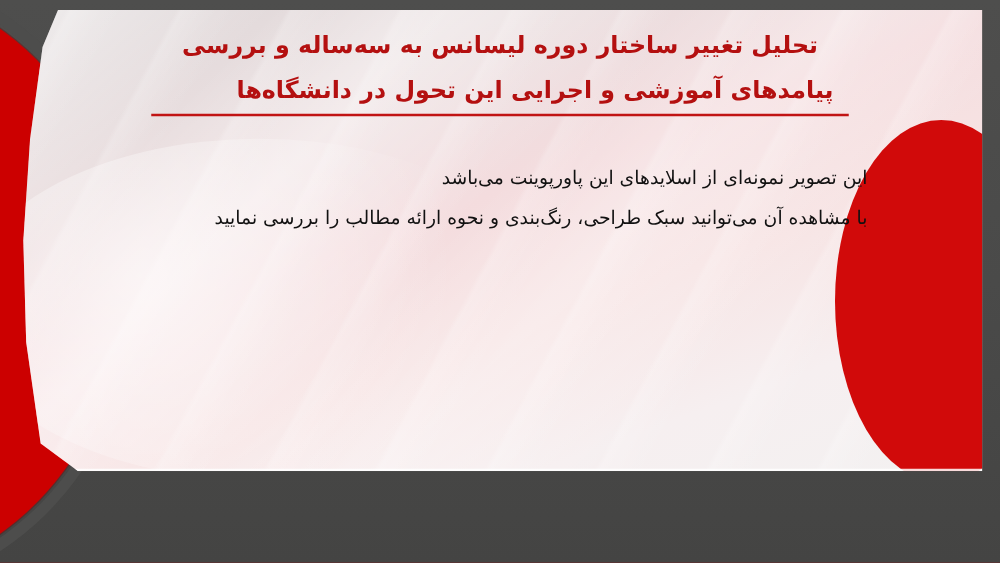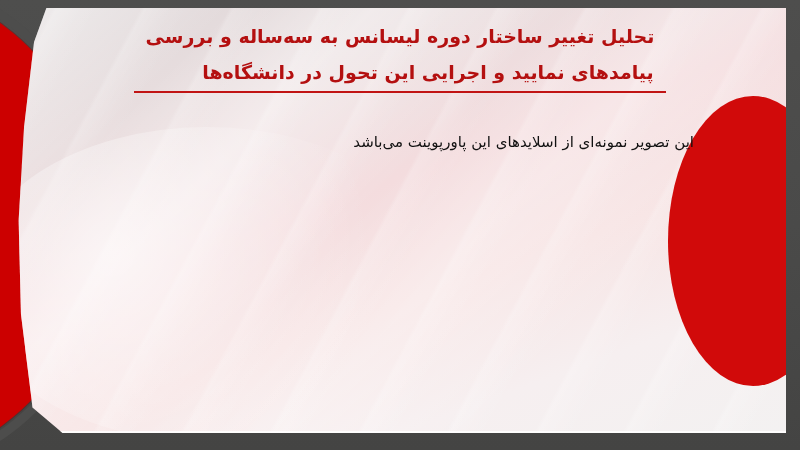--- a/index.html
+++ b/index.html
@@ -45,21 +45,21 @@
     box-sizing: border-box;
     background: transparent;
   }
 
   
   .panel {
     position: absolute;
     left: 14px;
     top: 8px;
     width: 772px;
-    height: 425px;
+    height: 369px;
     overflow: hidden;
     -webkit-clip-path: polygon(4.2% 0%, 100% 0%, 100% 100%, 6.3% 100%, 2.4% 94%, 0.9% 72%, 0.6% 50%, 1.3% 28%, 2.6% 8%);
     clip-path: polygon(4.2% 0%, 100% 0%, 100% 100%, 6.3% 100%, 2.4% 94%, 0.9% 72%, 0.6% 50%, 1.3% 28%, 2.6% 8%);
     background:
       linear-gradient(135deg,
         rgba(255,255,255,.55) 0%,
         rgba(255,255,255,0) 18%,
         rgba(255,255,255,.42) 30%,
         rgba(255,255,255,0) 46%,
         rgba(255,255,255,.30) 58%,
@@ -162,23 +162,24 @@
   <div class="left-ellipse-ring"></div>
 
   <div class="panel">
     <div class="panel-sheen"></div>
     <div class="panel-glow"></div>
 
     <div class="right-ellipse"></div>
 
     <div class="title-block">
       <div class="title-line">تحلیل تغییر ساختار دوره لیسانس به سه‌ساله و بررسی</div>
-      <div class="title-line underlined">پیامدهای نمایید و اجرایی این تحول در دانشگاه‌ها</div>
+      <div class="title-line underlined">پیامدهای آموزشی و اجرایی این تحول در دانشگاه‌ها</div>
     </div>
 
     <div class="body-block">
       <div class="body-line">این تصویر نمونه‌ای از اسلایدهای این پاورپوینت می‌باشد</div>
+      <div class="body-line">با مشاهده آن می‌توانید سبک طراحی، رنگ‌بندی و نحوه ارائه مطالب را بررسی نمایید</div>
     </div>
 
     <div class="panel-bottom-edge"></div>
   </div>
 
 </div>
 
 </body></html>

